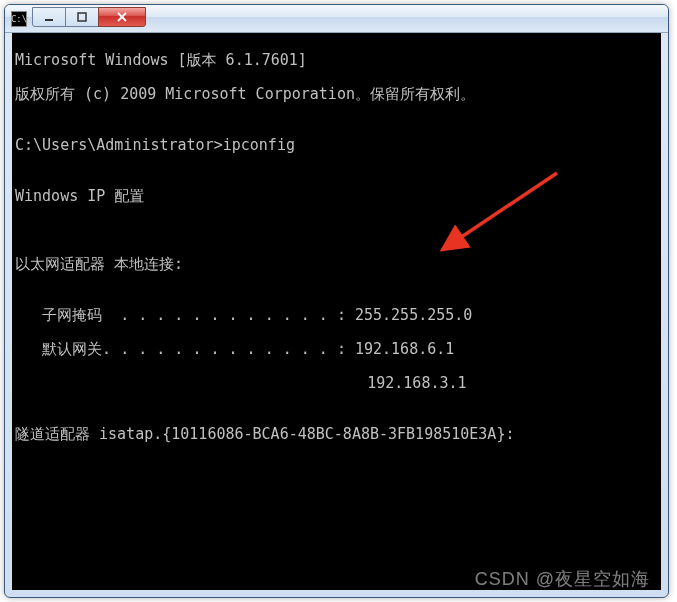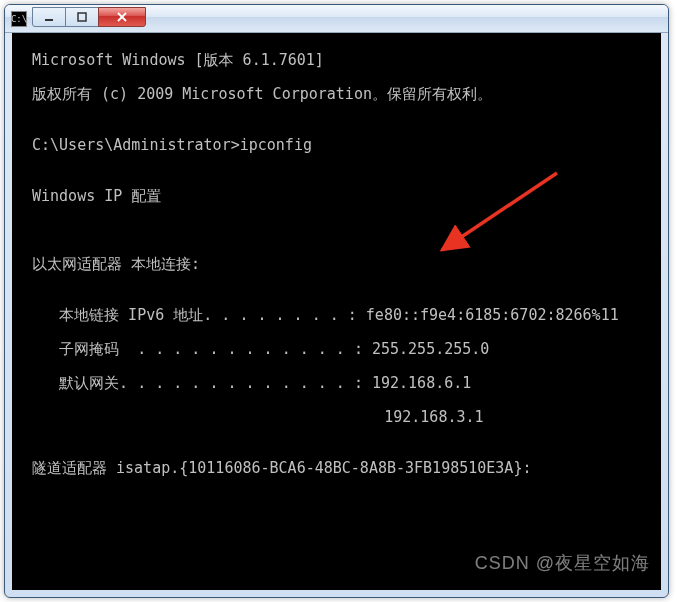--- a/index.html
+++ b/index.html
@@ -70,32 +70,32 @@
 }
 .win-btn svg { width: 12px; height: 12px; }
 .client {
   position: absolute;
   left: 7px; right: 7px; top: 28px; bottom: 7px;
   background: #000;
   color: #c0c0c0;
   font-family: "NSimSun", "SimSun", "Consolas", monospace;
   font-size: 15px;
   line-height: 17px;
-  padding: 2px 20px;
+  padding: 2px 3px;
   white-space: pre;
   overflow: hidden;
 }
 .line { white-space: pre; }
 .arrow {
   position: absolute;
   pointer-events: none;
 }
 .watermark {
   position: absolute;
-  right: 18px; bottom: 22px;
+  right: 18px; bottom: 6px;
   color: rgba(230,230,230,0.55);
   font-size: 18px;
   font-family: "Microsoft YaHei", sans-serif;
   letter-spacing: 1px;
 }
 </style>
 </head>
 <body>
 
 <div class="window">
@@ -125,21 +125,20 @@
 <div class="line">Microsoft Windows [版本 6.1.7601]</div>
 <div class="line">版权所有 (c) 2009 Microsoft Corporation。保留所有权利。</div>
 <div class="line"></div>
 <div class="line">C:\Users\Administrator&gt;ipconfig</div>
 <div class="line"></div>
 <div class="line">Windows IP 配置</div>
 <div class="line"></div>
 <div class="line"></div>
 <div class="line">以太网适配器 本地连接:</div>
 <div class="line"></div>
-<div class="line">   本地链接 IPv6 地址. . . . . . . . : fe80::f9e4:6185:6702:8266%11</div>
 <div class="line">   子网掩码  . . . . . . . . . . . . : 255.255.255.0</div>
 <div class="line">   默认网关. . . . . . . . . . . . . : 192.168.6.1</div>
 <div class="line">                                       192.168.3.1</div>
 <div class="line"></div>
 <div class="line">隧道适配器 isatap.{10116086-BCA6-48BC-8A8B-3FB198510E3A}:</div>
 <div class="line"></div>
 
 <div class="line"></div>
 
 <div class="line"></div>

